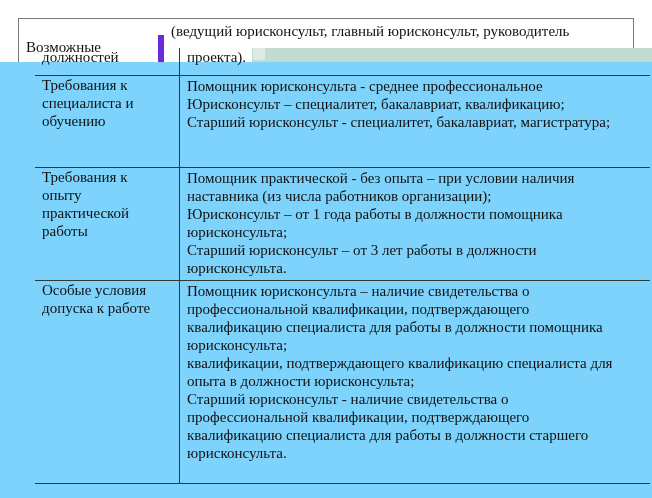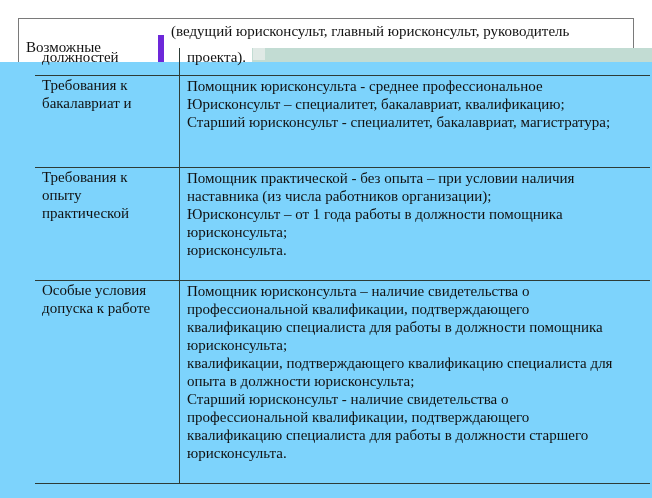--- a/index.html
+++ b/index.html
@@ -151,43 +151,46 @@
       </div>
       <div class="cell-body" style="padding-top:0;">
         <span class="line">проекта).</span>
       </div>
     </div>
 
     <div class="row" style="top:28px; height:92px;">
       <div class="cell-label">
         <div>
           <span class="line">Требования к</span>
-          <span class="line">бакалавриат и</span>
+          <span class="line">специалиста и</span>
+          <span class="line">обучению</span>
         </div>
       </div>
       <div class="cell-body">
         <span class="line">Помощник юрисконсульта - среднее профессиональное</span>
         <span class="line">Юрисконсульт – специалитет, бакалавриат, квалификацию;</span>
         <span class="line">Старший юрисконсульт - специалитет, бакалавриат, магистратура;</span>
       </div>
     </div>
 
     <div class="row" style="top:120px; height:113px;">
       <div class="cell-label">
         <div>
           <span class="line">Требования к</span>
           <span class="line">опыту</span>
           <span class="line">практической</span>
+          <span class="line">работы</span>
         </div>
       </div>
       <div class="cell-body">
         <span class="line">Помощник практической - без опыта – при условии наличия</span>
         <span class="line">наставника (из числа работников организации);</span>
         <span class="line">Юрисконсульт – от 1 года работы в должности помощника</span>
         <span class="line">юрисконсульта;</span>
+        <span class="line">Старший юрисконсульт – от 3 лет работы в должности</span>
         <span class="line">юрисконсульта.</span>
       </div>
     </div>
 
     <div class="row" style="top:233px; height:203px;">
       <div class="cell-label">
         <div>
           <span class="line">Особые условия</span>
           <span class="line">допуска к работе</span>
         </div>

